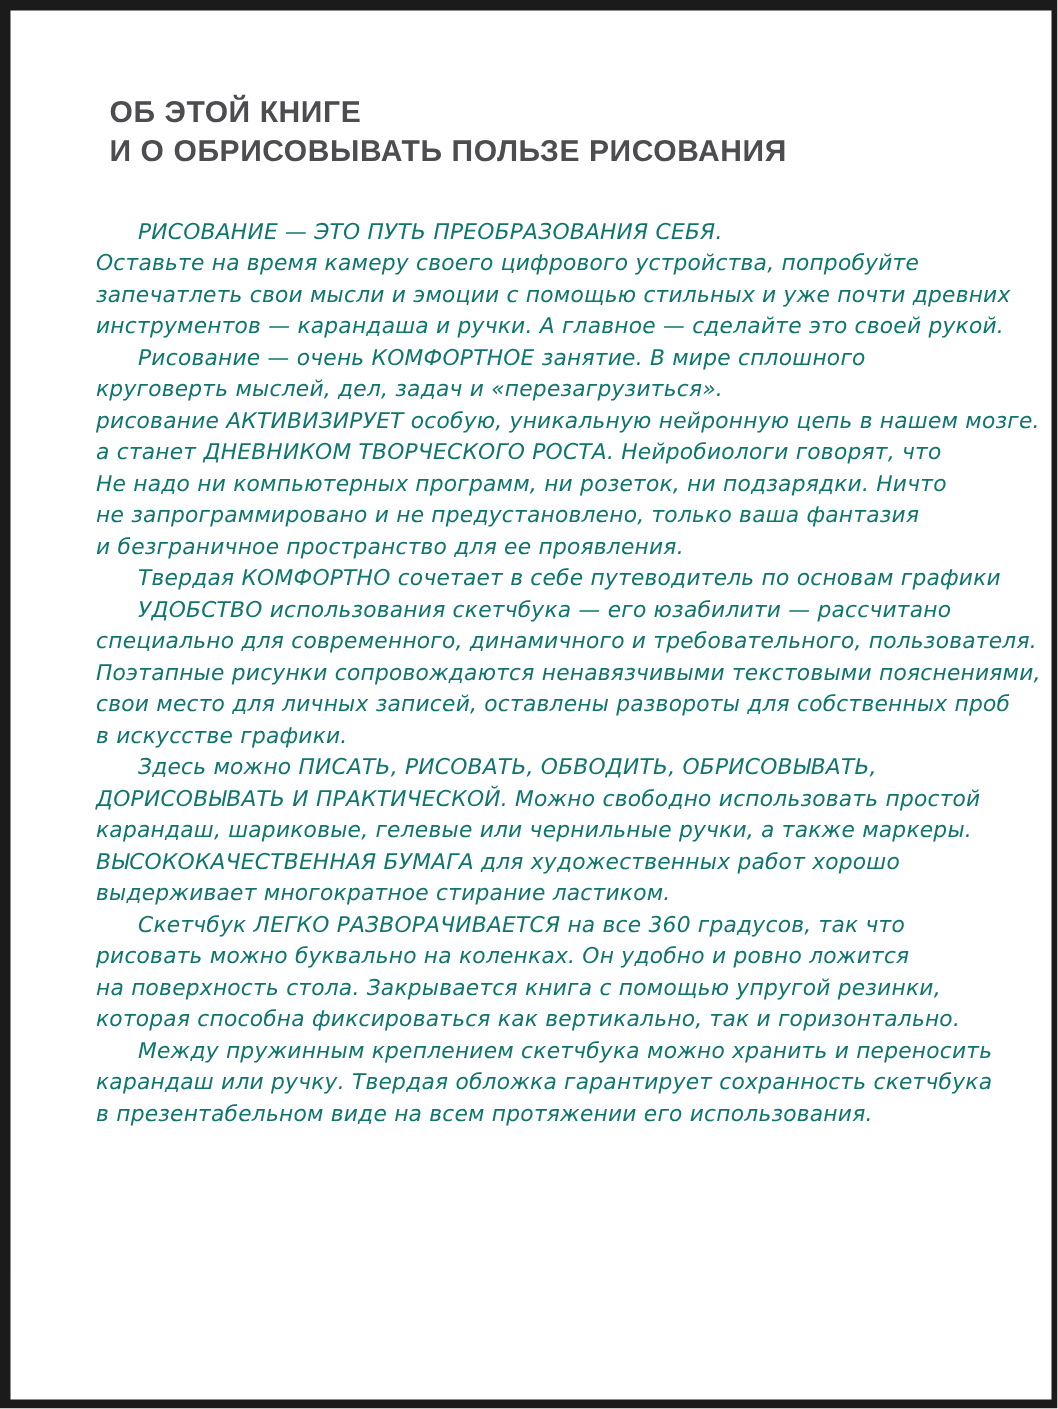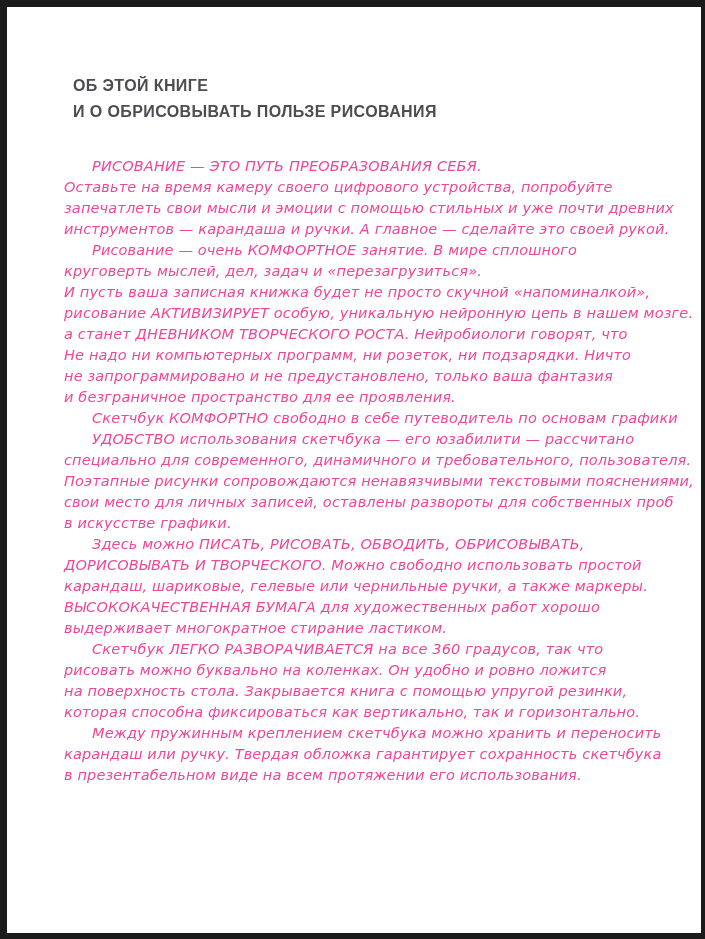--- a/index.html
+++ b/index.html
@@ -17,34 +17,34 @@
     border-style: solid;
     border-color: #1b1b1b;
     border-width: 7px 4px 6px 7px;
     overflow: hidden;
   }
   .content {
     box-sizing: border-box;
     padding: 49px 28px 0 57px;
   }
   .doc-title {
-    margin: 17px 0 0 9px;
+    margin: 6px 0 0 9px;
     color: #4c4c51;
     font-family: "Liberation Sans", sans-serif;
     font-weight: bold;
-    font-size: 16px;
+    font-size: 20px;
     line-height: 26px;
     letter-spacing: 0.4px;
   }
   .doc-title .title-line {
     display: block;
   }
   .body-text {
     margin-top: 31px;
-    color: #ec4899;
+    color: #0f766e;
     font-family: "DejaVu Sans", sans-serif;
     font-style: italic;
     font-size: 14.5px;
     line-height: 21px;
     letter-spacing: 0.15px;
     white-space: nowrap;
   }
   .body-line {
     display: block;
   }
@@ -61,34 +61,33 @@
       <span class="title-line">ОБ ЭТОЙ КНИГЕ</span>
       <span class="title-line">И О ОБРИСОВЫВАТЬ ПОЛЬЗЕ РИСОВАНИЯ</span>
     </h1>
     <div class="body-text" id="body-text">
         <span class="body-line indent">РИСОВАНИЕ — ЭТО ПУТЬ ПРЕОБРАЗОВАНИЯ СЕБЯ.</span>
         <span class="body-line">Оставьте на время камеру своего цифрового устройства, попробуйте</span>
         <span class="body-line">запечатлеть свои мысли и эмоции с помощью стильных и уже почти древних</span>
         <span class="body-line">инструментов — карандаша и ручки. А главное — сделайте это своей рукой.</span>
         <span class="body-line indent">Рисование — очень КОМФОРТНОЕ занятие. В мире сплошного</span>
         <span class="body-line">круговерть мыслей, дел, задач и «перезагрузиться».</span>
-        <span class="body-line">И пусть ваша записная книжка будет не просто скучной «напоминалкой»,</span>
         <span class="body-line">рисование АКТИВИЗИРУЕТ особую, уникальную нейронную цепь в нашем мозге.</span>
         <span class="body-line">а станет ДНЕВНИКОМ ТВОРЧЕСКОГО РОСТА. Нейробиологи говорят, что</span>
         <span class="body-line">Не надо ни компьютерных программ, ни розеток, ни подзарядки. Ничто</span>
         <span class="body-line">не запрограммировано и не предустановлено, только ваша фантазия</span>
         <span class="body-line">и безграничное пространство для ее проявления.</span>
-        <span class="body-line indent">Скетчбук КОМФОРТНО свободно в себе путеводитель по основам графики</span>
+        <span class="body-line indent">Твердая КОМФОРТНО сочетает в себе путеводитель по основам графики</span>
         <span class="body-line indent">УДОБСТВО использования скетчбука — его юзабилити — рассчитано</span>
         <span class="body-line">специально для современного, динамичного и требовательного, пользователя.</span>
         <span class="body-line">Поэтапные рисунки сопровождаются ненавязчивыми текстовыми пояснениями,</span>
         <span class="body-line">свои место для личных записей, оставлены развороты для собственных проб</span>
         <span class="body-line">в искусстве графики.</span>
         <span class="body-line indent">Здесь можно ПИСАТЬ, РИСОВАТЬ, ОБВОДИТЬ, ОБРИСОВЫВАТЬ,</span>
-        <span class="body-line">ДОРИСОВЫВАТЬ И ТВОРЧЕСКОГО. Можно свободно использовать простой</span>
+        <span class="body-line">ДОРИСОВЫВАТЬ И ПРАКТИЧЕСКОЙ. Можно свободно использовать простой</span>
         <span class="body-line">карандаш, шариковые, гелевые или чернильные ручки, а также маркеры.</span>
         <span class="body-line">ВЫСОКОКАЧЕСТВЕННАЯ БУМАГА для художественных работ хорошо</span>
         <span class="body-line">выдерживает многократное стирание ластиком.</span>
         <span class="body-line indent">Скетчбук ЛЕГКО РАЗВОРАЧИВАЕТСЯ на все 360 градусов, так что</span>
         <span class="body-line">рисовать можно буквально на коленках. Он удобно и ровно ложится</span>
         <span class="body-line">на поверхность стола. Закрывается книга с помощью упругой резинки,</span>
         <span class="body-line">которая способна фиксироваться как вертикально, так и горизонтально.</span>
         <span class="body-line indent">Между пружинным креплением скетчбука можно хранить и переносить</span>
         <span class="body-line">карандаш или ручку. Твердая обложка гарантирует сохранность скетчбука</span>
         <span class="body-line">в презентабельном виде на всем протяжении его использования.</span>

